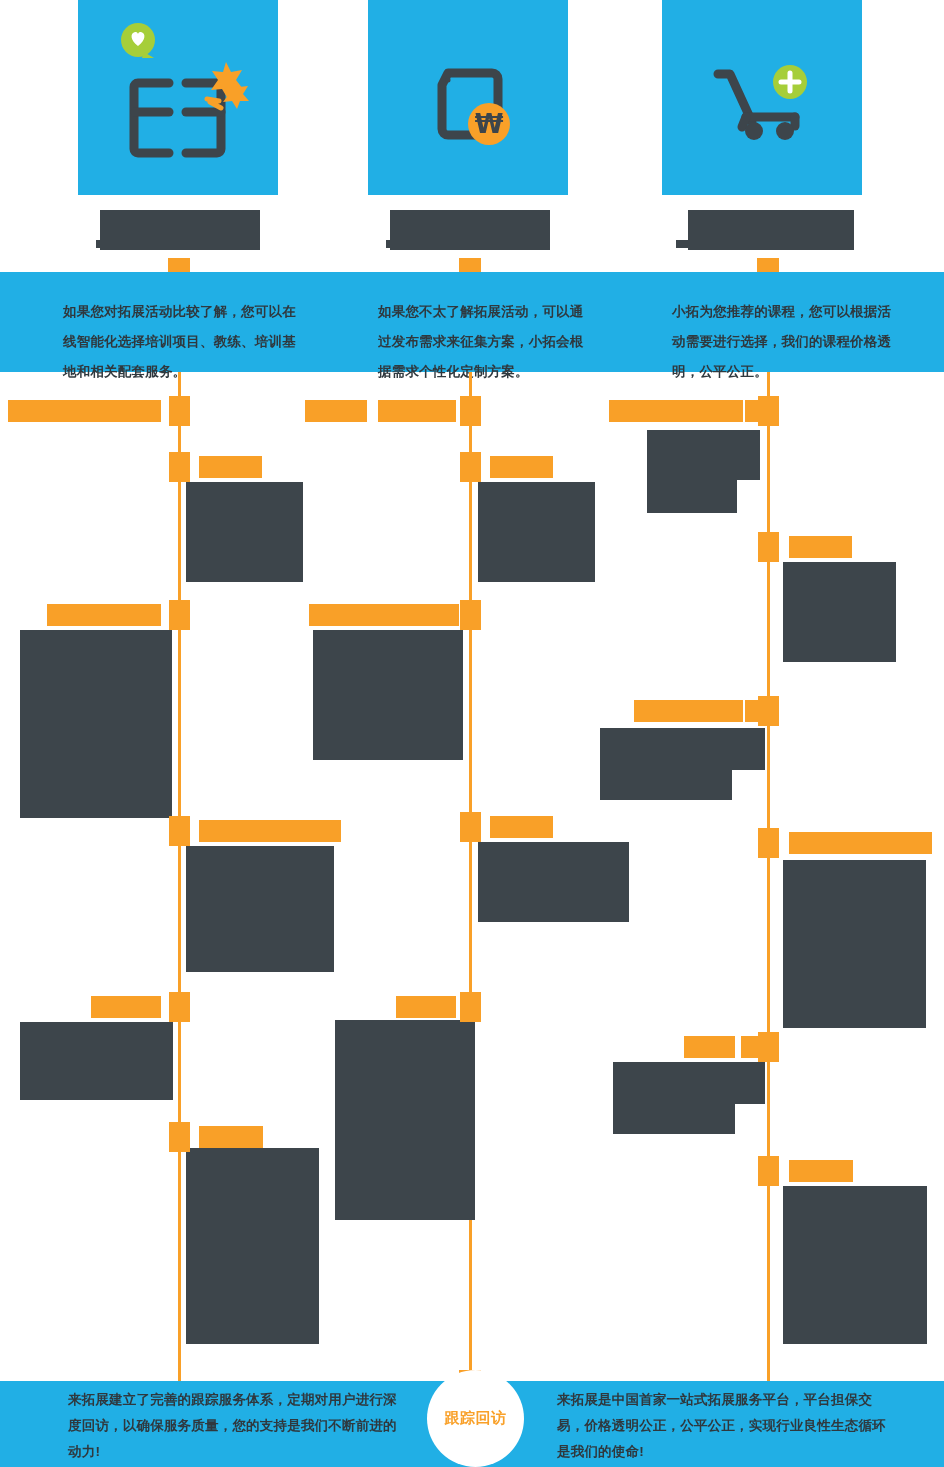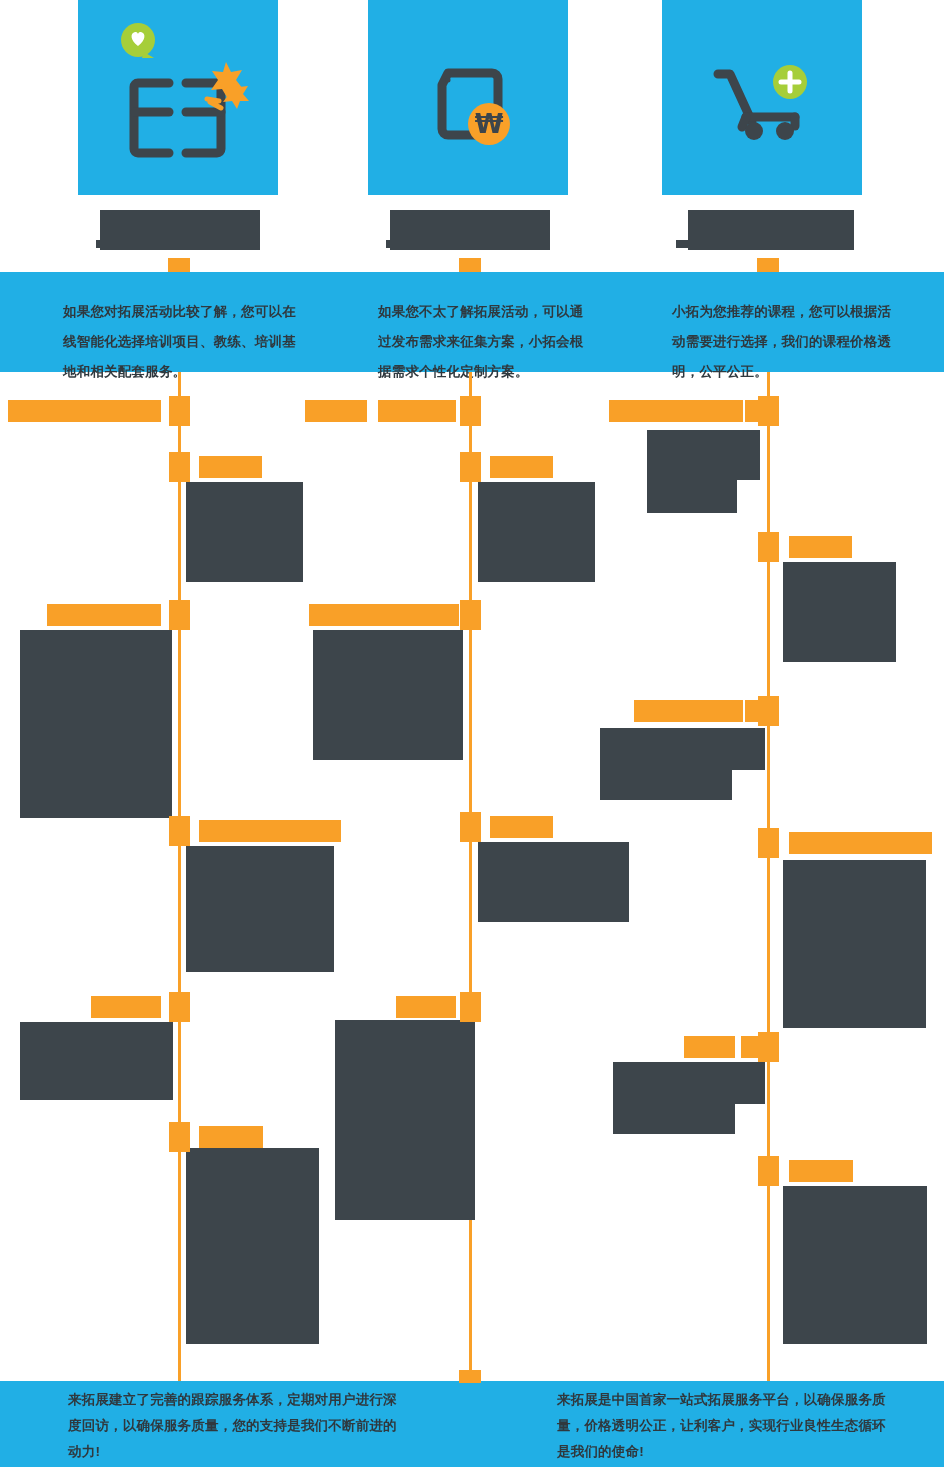--- a/index.html
+++ b/index.html
@@ -217,18 +217,21 @@
       <div class="node" style="left: 758px; top: 1156px;"></div>
     </div>
 
   <div class="footer"></div>
   <div class="footer-notch"></div>
 
   <div class="footer-col f1">
     <p>来拓展建立了完善的跟踪服务体系，定期对用户进行深度回访，以确保服务质量，您的支持是我们不断前进的动力!</p>
   </div>
 
+  <div class="circle">
+    <span>跟踪回访</span>
+  </div>
 
   <div class="footer-col f2">
-    <p>来拓展是中国首家一站式拓展服务平台，以确保服务质量，价格透明公正，让利客户，实现行业良性生态循环是我们的使命!</p>
+    <p>来拓展是中国首家一站式拓展服务平台，平台担保交易，价格透明公正，公平公正，实现行业良性生态循环是我们的使命!</p>
   </div>
 
 </div>
 
 </body></html>

